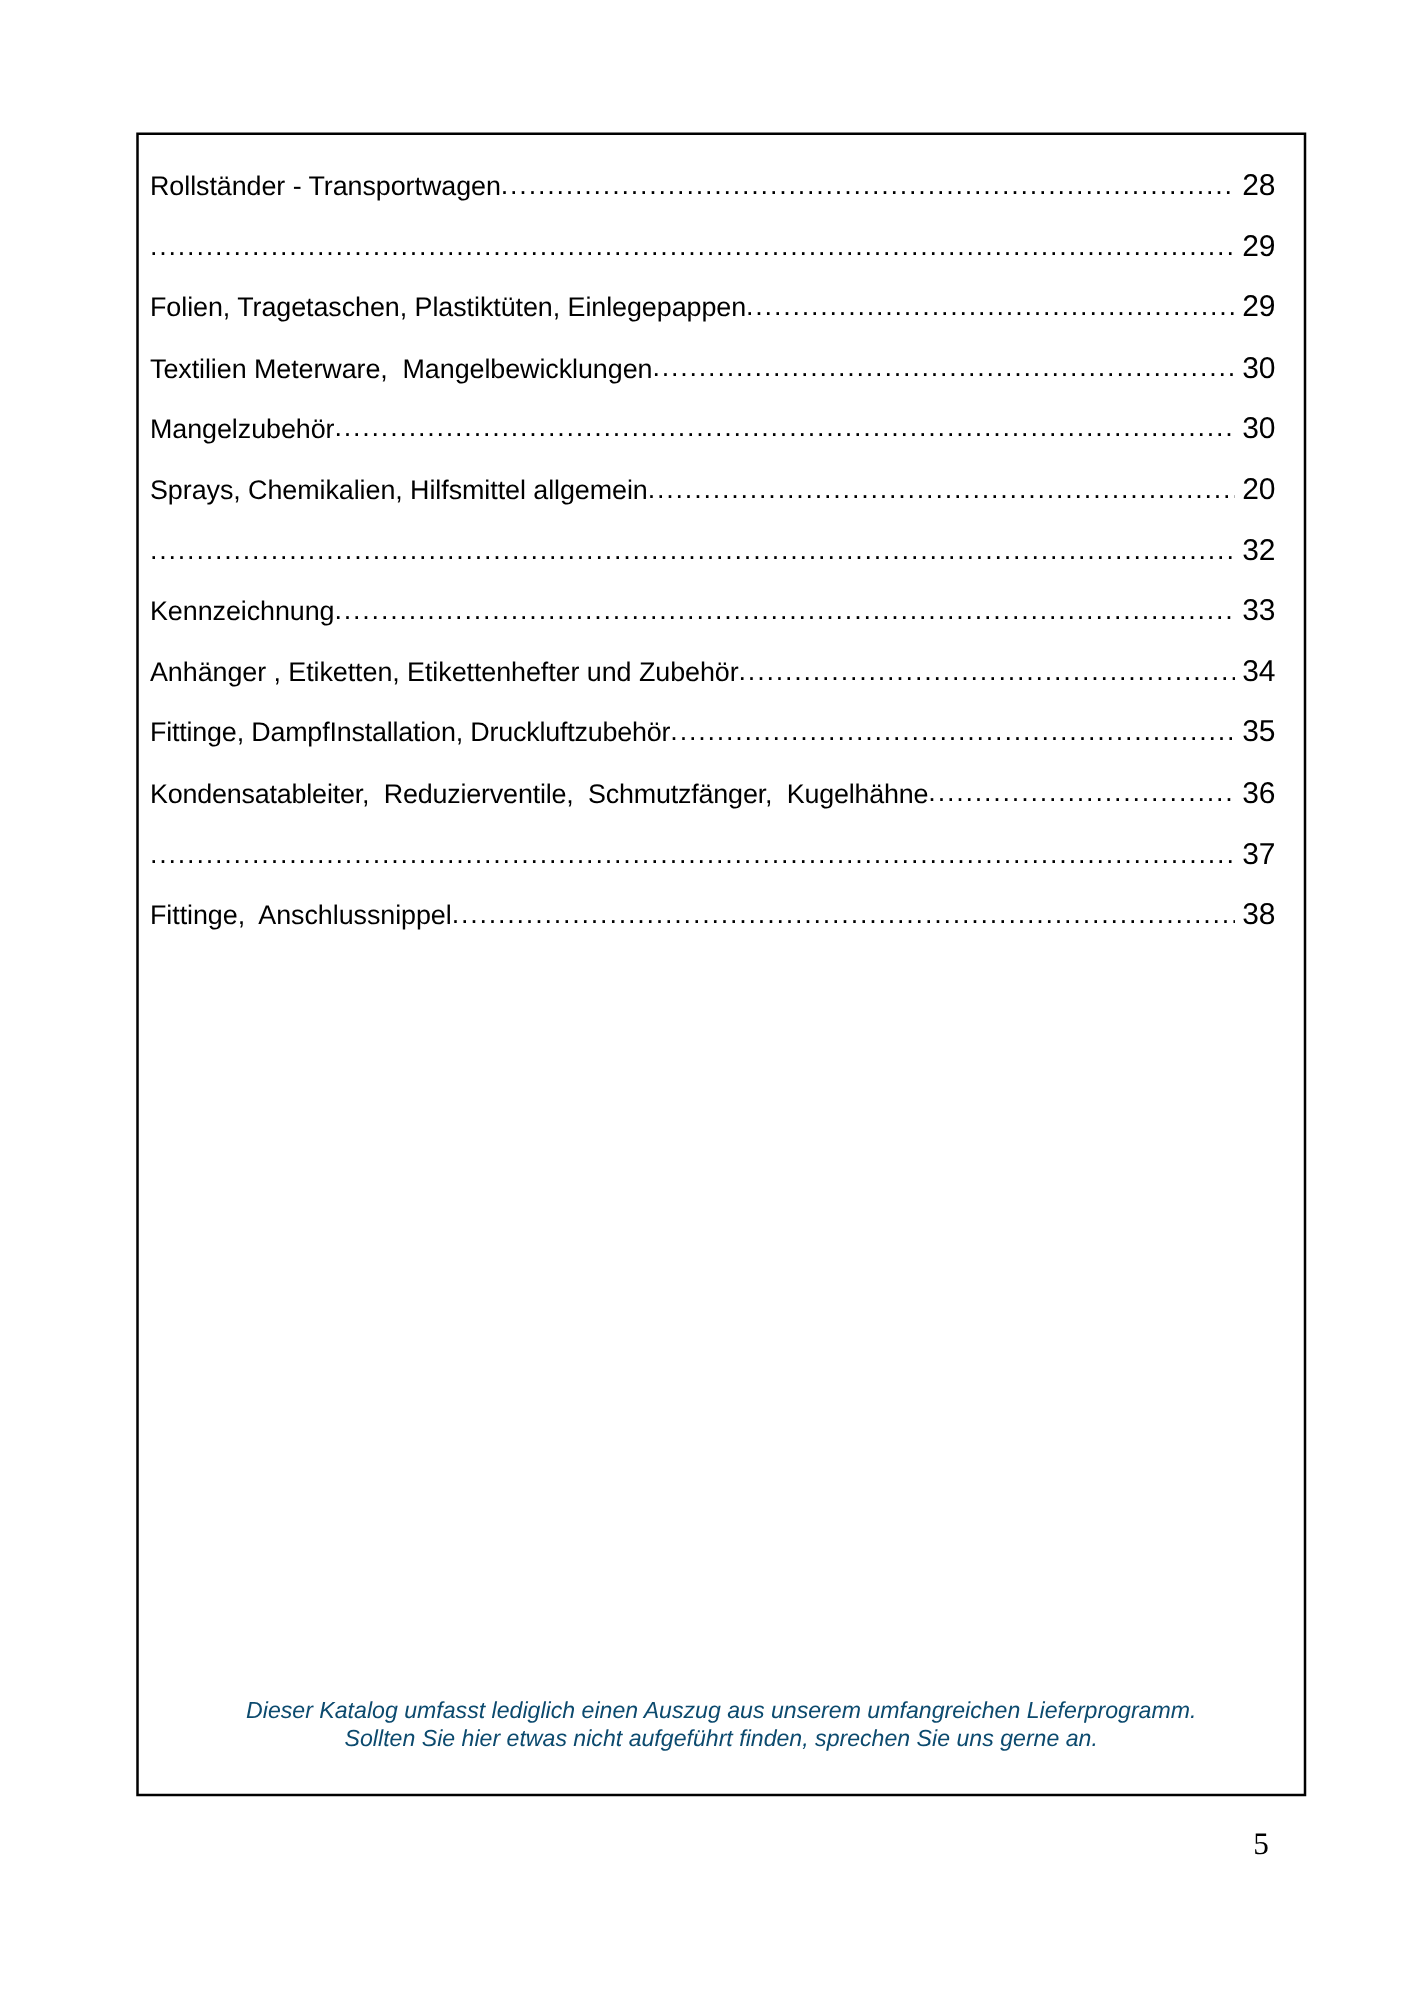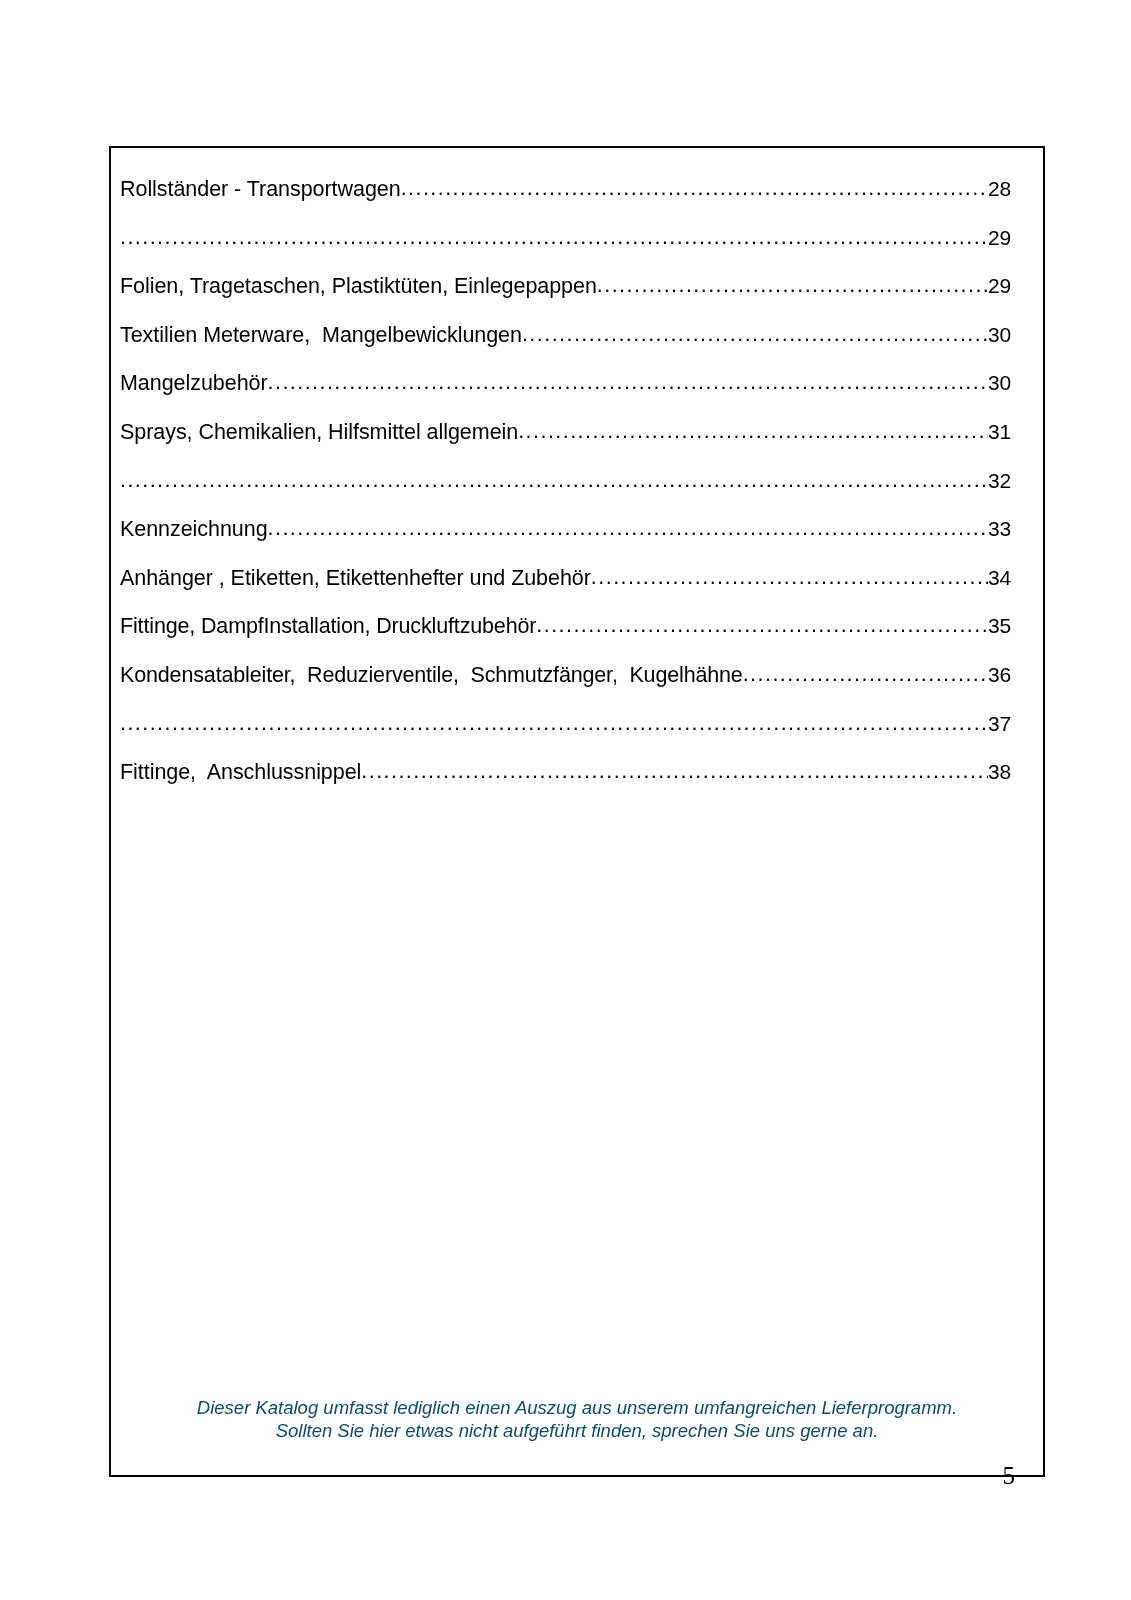--- a/index.html
+++ b/index.html
@@ -28,21 +28,20 @@
   
   #toc-frame {
     position: absolute;
     left: 109px;
     top: 106px;
     width: 936px;
     height: 1331px;
     box-sizing: border-box;
     border: 2px solid #000000;
     background: #ffffff;
-    margin-top: 40px;
   }
 
   
   #toc-list {
     position: absolute;
     left: 9px;
     top: 17px;
     width: 906px;
   }
 
@@ -70,22 +69,22 @@
     letter-spacing: 1.45px;
     margin: 0 0 0 0;
     color: #000000;
     position: relative;
     top: -1px;
   }
 
   .toc-page {
     flex: 0 0 auto;
     width: 38px;
-    text-align: left;
-    font-size: 21px;
+    text-align: center;
+    font-size: 24px;
     letter-spacing: -0.1px;
   }
 
   
   .toc-row.tight .toc-title { letter-spacing: -0.15px; }
 
   
   #footer-note {
     position: absolute;
     left: 0;
@@ -117,21 +116,21 @@
 <div id="page">
 
   <div id="toc-frame">
 
     <div id="toc-list">
         <div class="toc-row"><span class="toc-title">Rollständer - Transportwagen</span><span class="toc-leader"> ............................................................................................................................................</span><span class="toc-page">28</span></div>
         <div class="toc-row"><span class="toc-leader"> ............................................................................................................................................</span><span class="toc-page">29</span></div>
         <div class="toc-row"><span class="toc-title">Folien, Tragetaschen, Plastiktüten, Einlegepappen</span><span class="toc-leader"> ............................................................................................................................................</span><span class="toc-page">29</span></div>
         <div class="toc-row"><span class="toc-title">Textilien Meterware,  Mangelbewicklungen</span><span class="toc-leader"> ............................................................................................................................................</span><span class="toc-page">30</span></div>
         <div class="toc-row"><span class="toc-title">Mangelzubehör</span><span class="toc-leader"> ............................................................................................................................................</span><span class="toc-page">30</span></div>
-        <div class="toc-row"><span class="toc-title">Sprays, Chemikalien, Hilfsmittel allgemein</span><span class="toc-leader"> ............................................................................................................................................</span><span class="toc-page">31</span></div>
+        <div class="toc-row"><span class="toc-title">Sprays, Chemikalien, Hilfsmittel allgemein</span><span class="toc-leader"> ............................................................................................................................................</span><span class="toc-page">20</span></div>
         <div class="toc-row"><span class="toc-leader"> ............................................................................................................................................</span><span class="toc-page">32</span></div>
         <div class="toc-row"><span class="toc-title">Kennzeichnung</span><span class="toc-leader"> ............................................................................................................................................</span><span class="toc-page">33</span></div>
         <div class="toc-row"><span class="toc-title">Anhänger , Etiketten, Etikettenhefter und Zubehör</span><span class="toc-leader"> ............................................................................................................................................</span><span class="toc-page">34</span></div>
         <div class="toc-row tight"><span class="toc-title">Fittinge, DampfInstallation, Druckluftzubehör</span><span class="toc-leader">............................................................................................................................................</span><span class="toc-page">35</span></div>
         <div class="toc-row tight"><span class="toc-title">Kondensatableiter,  Reduzierventile,  Schmutzfänger,  Kugelhähne</span><span class="toc-leader">............................................................................................................................................</span><span class="toc-page">36</span></div>
         <div class="toc-row"><span class="toc-leader"> ............................................................................................................................................</span><span class="toc-page">37</span></div>
         <div class="toc-row"><span class="toc-title">Fittinge,  Anschlussnippel</span><span class="toc-leader"> ............................................................................................................................................</span><span class="toc-page">38</span></div>
       </div>
 
     <div id="footer-note">

